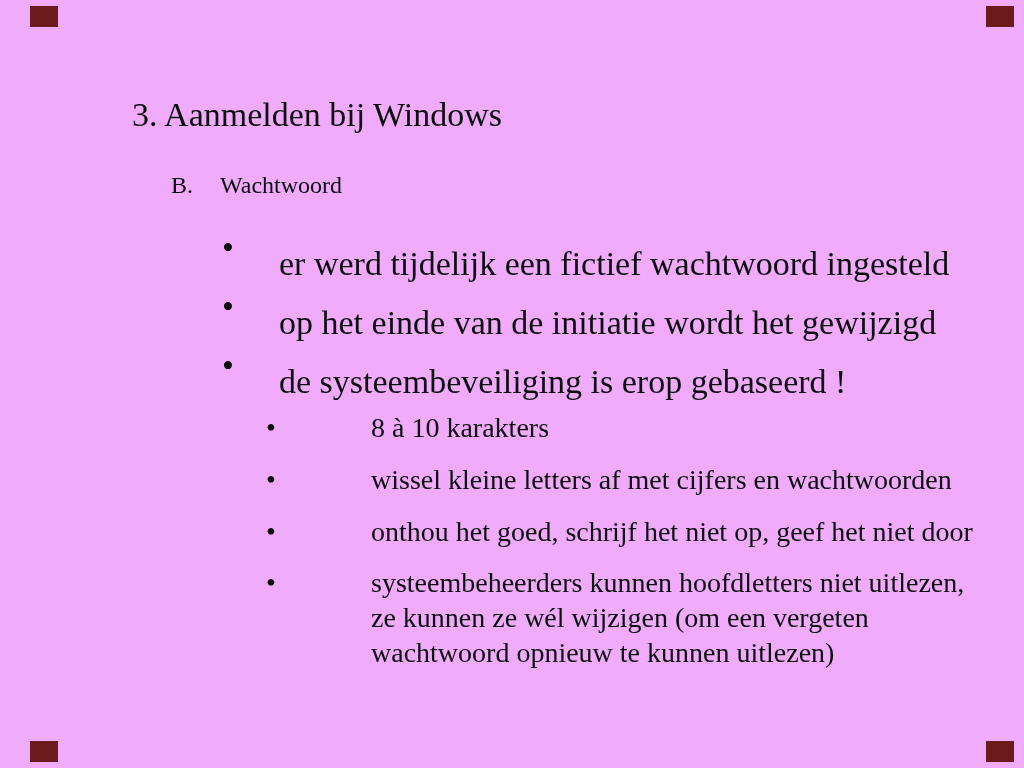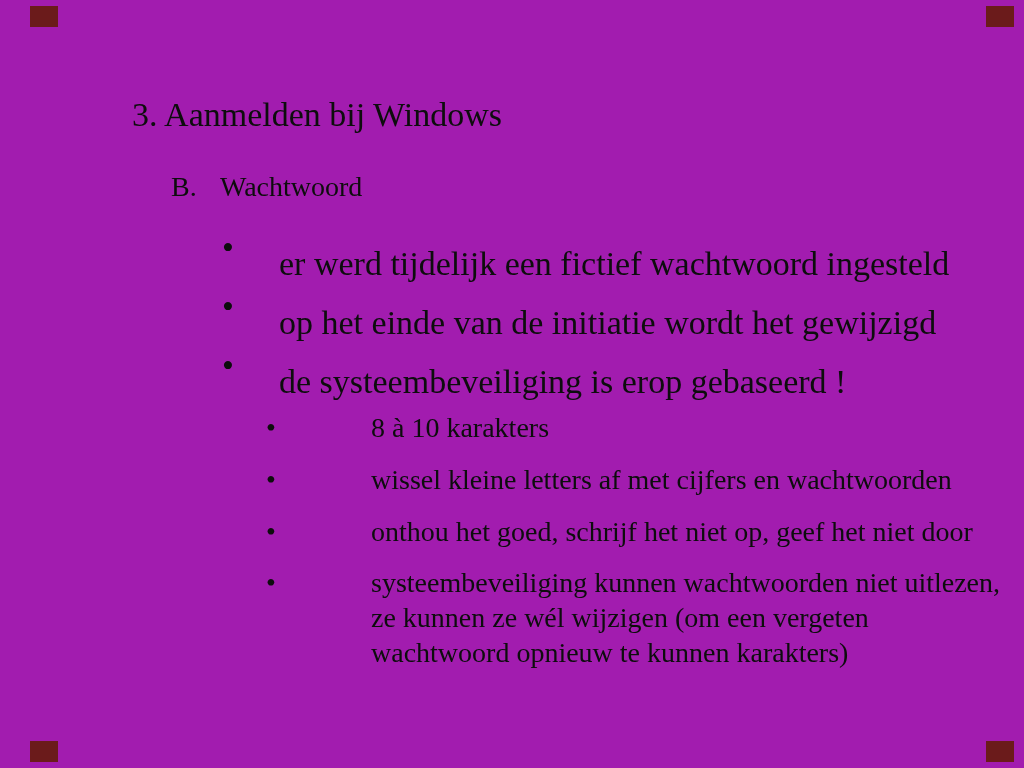--- a/index.html
+++ b/index.html
@@ -4,21 +4,21 @@
 <style>
   html, body {
     margin: 0;
     padding: 0;
     background: #ffffff;
   }
   .slide {
     position: relative;
     width: 1024px;
     height: 768px;
-    background: #a21caf;
+    background: #f0abfc;
     overflow: hidden;
     font-family: "Liberation Serif", "DejaVu Serif", serif;
     color: #0d0d0d;
   }
 
   
   .corner-mark {
     position: absolute;
     width: 28px;
     height: 21px;
@@ -37,21 +37,21 @@
     font-size: 34px;
     font-weight: normal;
     line-height: 1;
     white-space: nowrap;
   }
 
   .section-row {
     position: absolute;
     left: 171px;
     top: 173px;
-    font-size: 28px;
+    font-size: 24px;
     line-height: 1;
     white-space: nowrap;
   }
   .section-label {
     display: inline-block;
     width: 49px;
   }
 
   
   .bullet-l1 {
@@ -140,19 +140,19 @@
     <span class="dot">•</span>
     <span class="txt">wissel kleine letters af met cijfers en wachtwoorden</span>
   </div>
   <div class="bullet-l2 s3">
     <span class="dot">•</span>
     <span class="txt">onthou het goed, schrijf het niet op, geef het niet door</span>
   </div>
   <div class="bullet-l2 s4">
     <span class="dot">•</span>
     <div class="lines">
-      <div>systeembeveiliging kunnen wachtwoorden niet uitlezen,</div>
+      <div>systeembeheerders kunnen hoofdletters niet uitlezen,</div>
       <div>ze kunnen ze wél wijzigen (om een vergeten</div>
-      <div>wachtwoord opnieuw te kunnen karakters)</div>
+      <div>wachtwoord opnieuw te kunnen uitlezen)</div>
     </div>
   </div>
 
 </div>
 
 </body></html>

